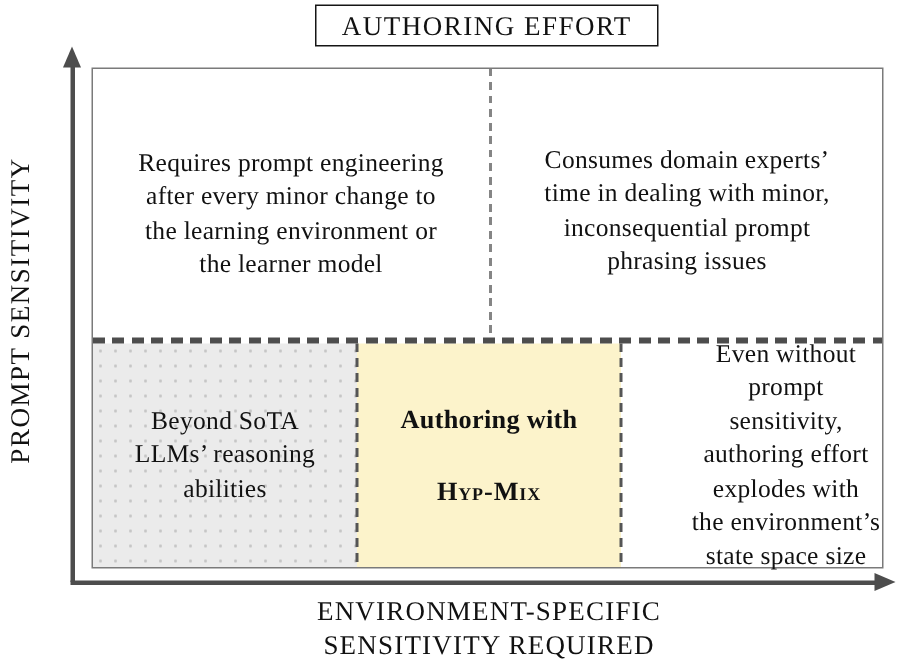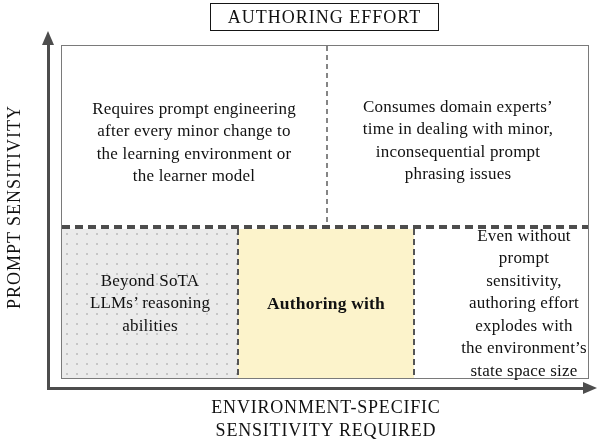--- a/index.html
+++ b/index.html
@@ -129,20 +129,21 @@
 the learner model</div>
     <div class="cell top-right">Consumes domain experts’
 time in dealing with minor,
 inconsequential prompt
 phrasing issues</div>
     <div class="cell bot-left">Beyond SoTA
 LLMs’ reasoning
 abilities</div>
     <div class="cell center">
       <span>Authoring with</span>
+      <span class="center-line2">Hyp-Mix</span>
     </div>
     <div class="cell bot-right">Even without
 prompt sensitivity,
 authoring effort
 explodes with
 the environment’s
 state space size</div>
   </div>
 
 </div>

